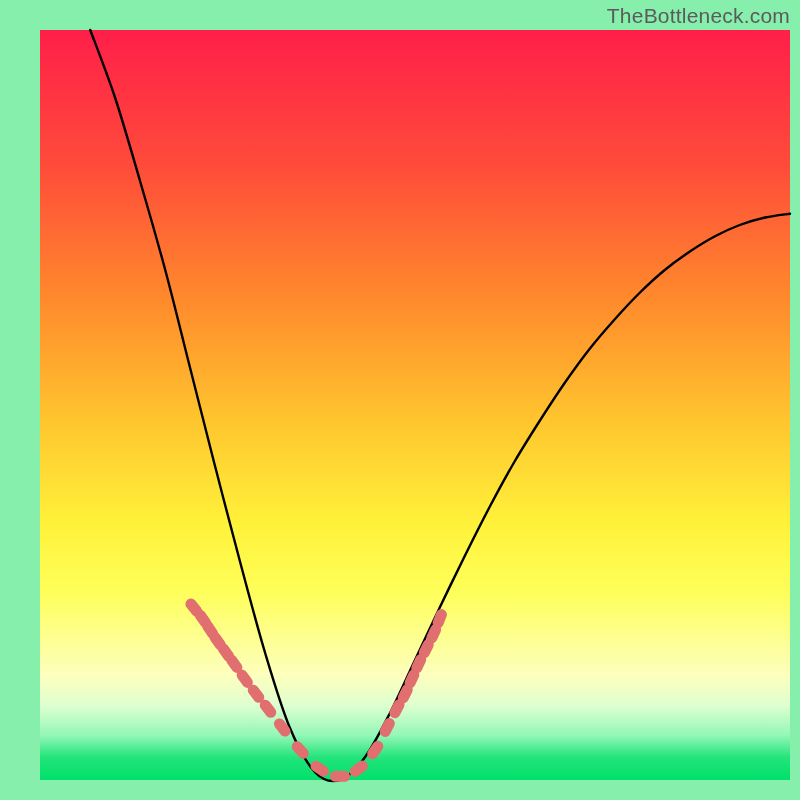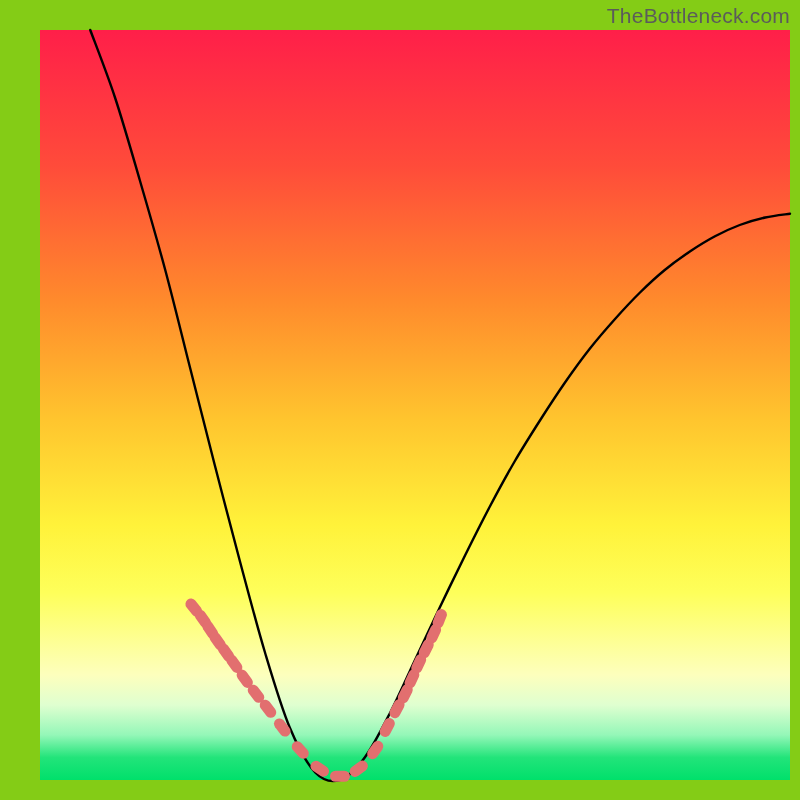--- a/index.html
+++ b/index.html
@@ -8,21 +8,21 @@
     width: 800px;
     height: 800px;
     background: #000000;
     overflow: hidden;
     font-family: Arial, Helvetica, sans-serif;
   }
   #stage {
     position: relative;
     width: 800px;
     height: 800px;
-    background: #84cc16;
+    background: #86efac;
   }
   #plot-area {
     position: absolute;
     left: 40px;
     top: 30px;
     width: 750px;
     height: 750px;
     background: linear-gradient(to bottom,
       #ff1f49 0%,
       #ff4b3a 18%,

